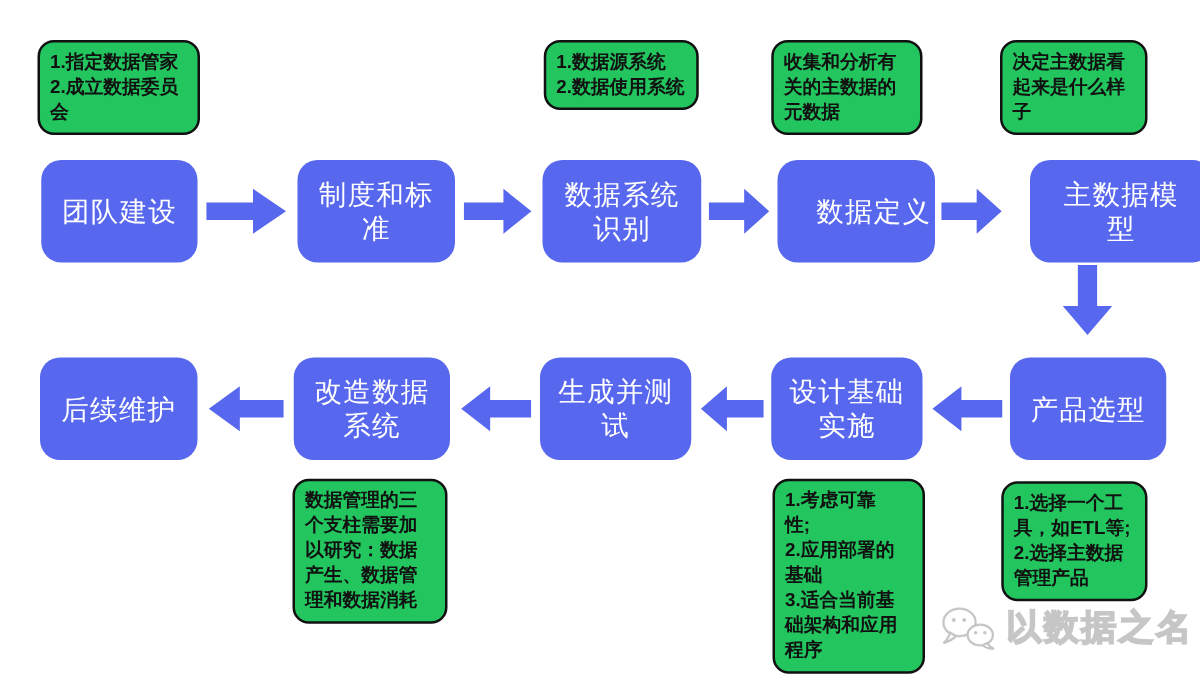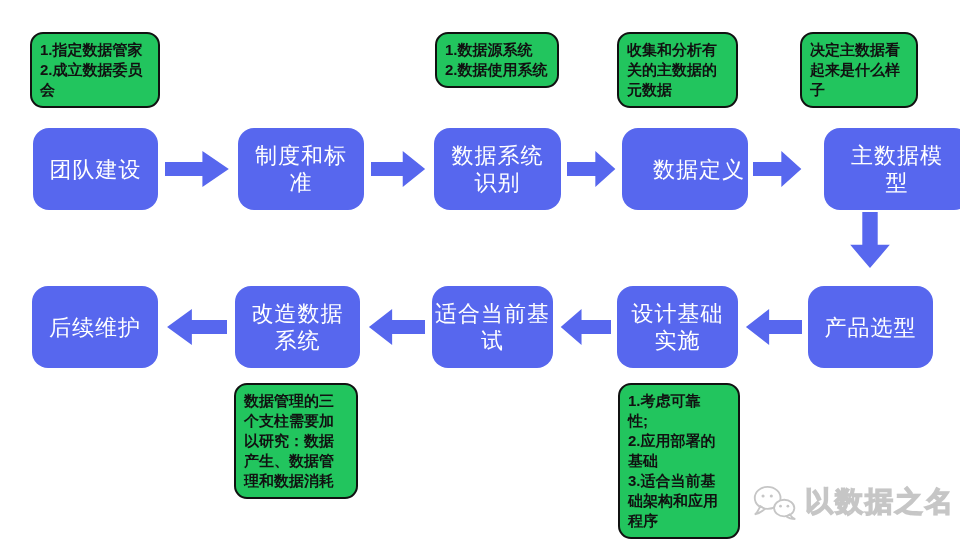--- a/index.html
+++ b/index.html
@@ -107,21 +107,21 @@
       <polygon points="0,13 34,13 34,2 58,20 34,38 34,27 0,27"></polygon>
     </svg>
 
   <svg class="arrow dn" viewBox="0 0 40 60" preserveAspectRatio="none">
       <polygon points="13,0 13,34 2,34 20,58 38,34 27,34 27,0"></polygon>
     </svg>
 
   <div class="node n6">产品选型</div>
   <div class="node n7">设计基础
 实施</div>
-  <div class="node n8">适合当前基
+  <div class="node n8">生成并测
 试</div>
   <div class="node n9">改造数据
 系统</div>
   <div class="node n10">后续维护</div>
 
   <svg class="arrow g1" viewBox="0 0 60 40" preserveAspectRatio="none">
       <polygon points="60,13 26,13 26,2 2,20 26,38 26,27 60,27"></polygon>
     </svg>
   <svg class="arrow g2" viewBox="0 0 60 40" preserveAspectRatio="none">
       <polygon points="60,13 26,13 26,2 2,20 26,38 26,27 60,27"></polygon>
@@ -138,20 +138,24 @@
 以研究：数据
 产生、数据管
 理和数据消耗</div>
   <div class="ann ann6">1.考虑可靠
 性;
 2.应用部署的
 基础
 3.适合当前基
 础架构和应用
 程序</div>
+  <div class="ann ann7">1.选择一个工
+具，如ETL等;
+2.选择主数据
+管理产品</div>
 
   <div class="watermark">
     <svg viewBox="0 0 50 40" width="46" height="37">
       <g class="wm-stroke" stroke-width="2" fill="#ffffff">
         <ellipse cx="17" cy="15" rx="14" ry="12"></ellipse>
         <path d="M9 24 Q6 31 3 33 Q10 31 14 27 Z"></path>
         <ellipse cx="35" cy="26" rx="11" ry="9"></ellipse>
         <path d="M41 33 Q44 37 47 38 Q41 38 37 35 Z"></path>
       </g>
       <g class="wm-fill">

